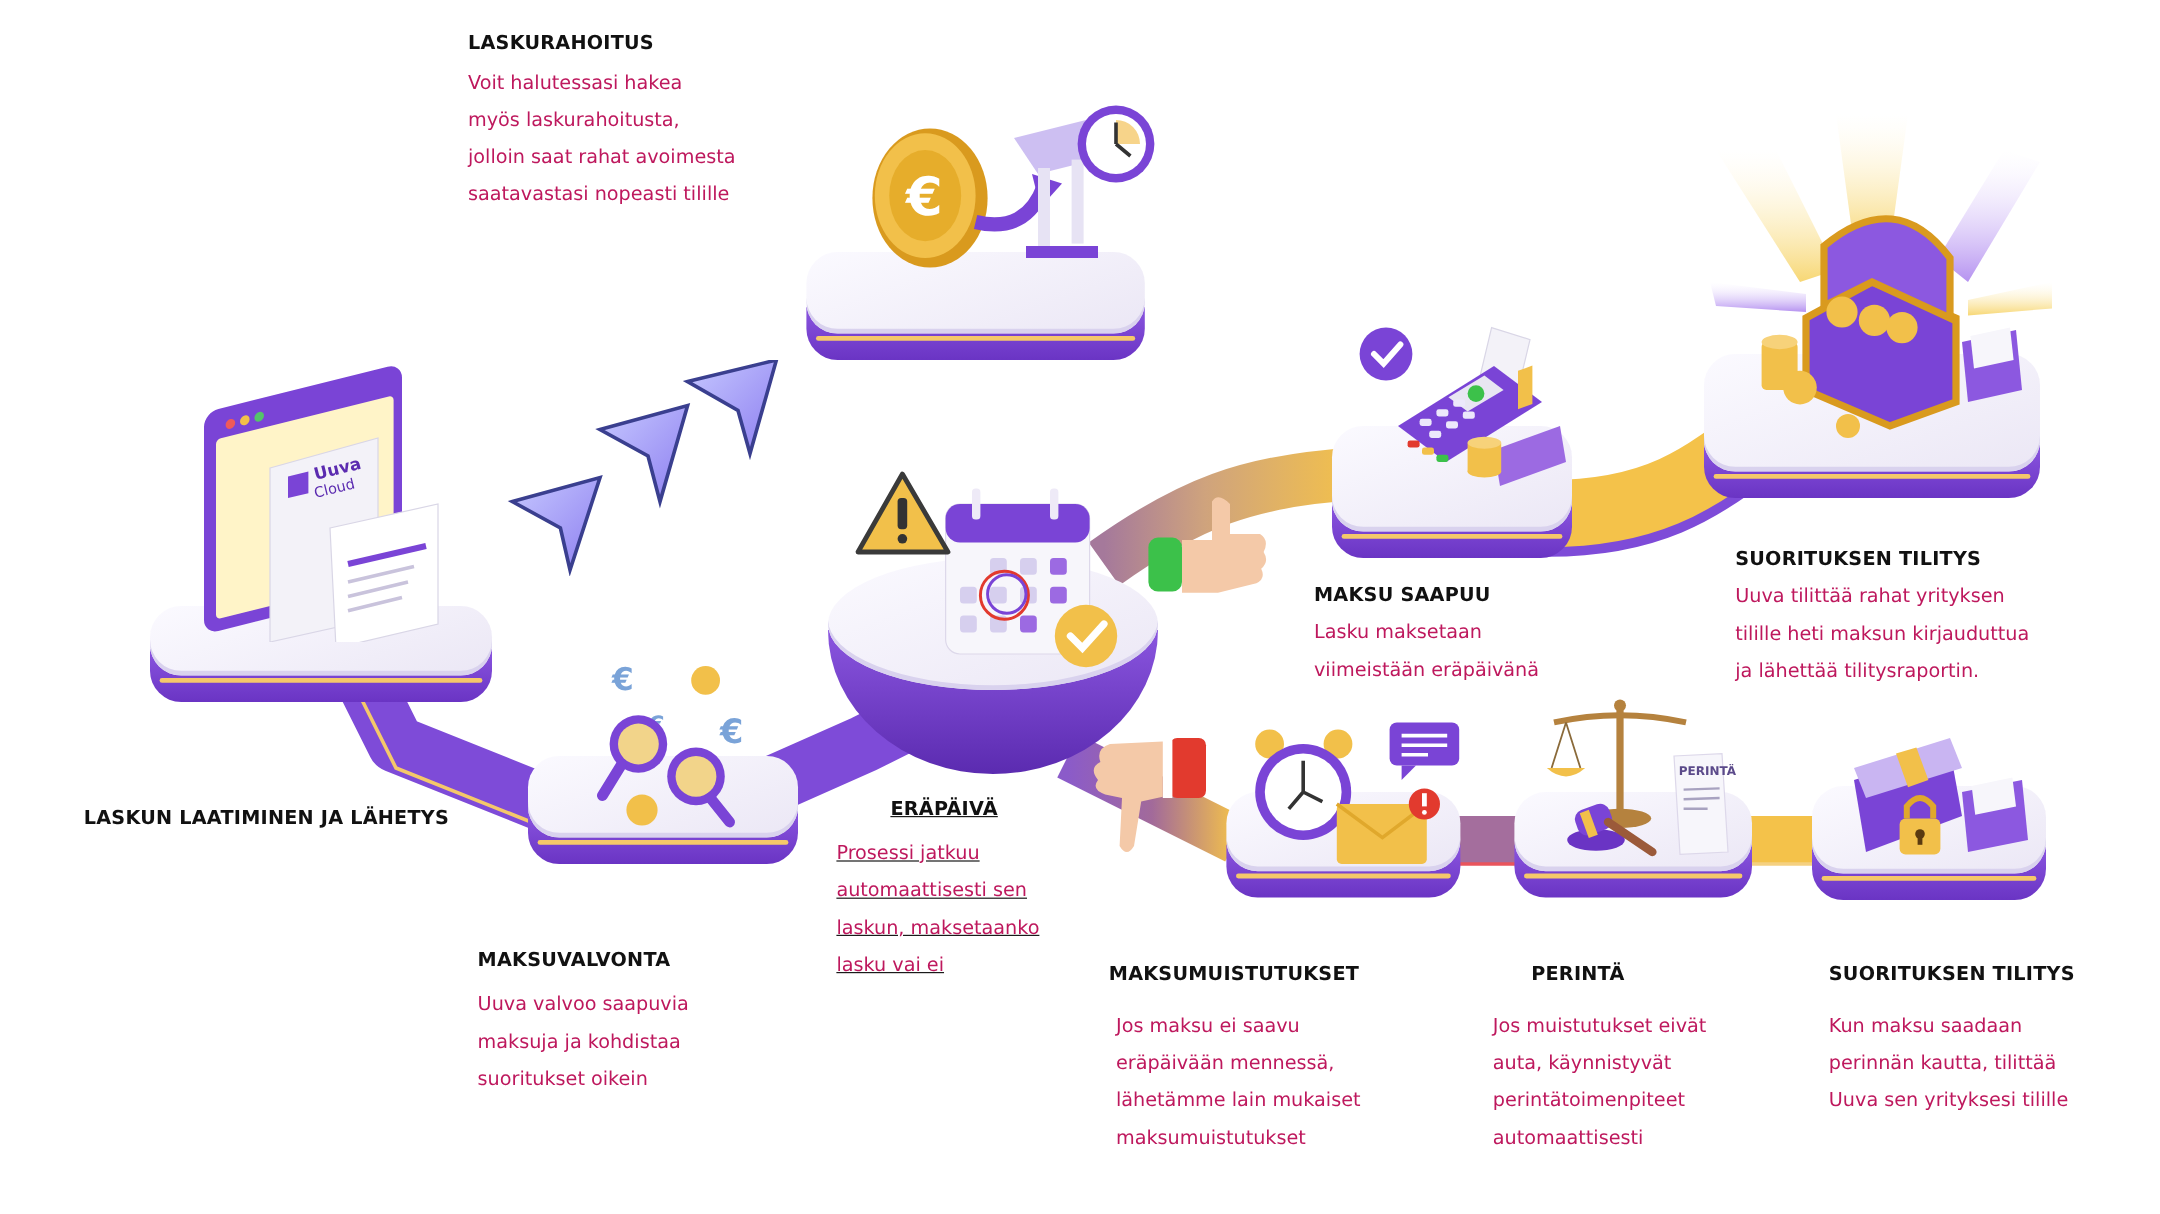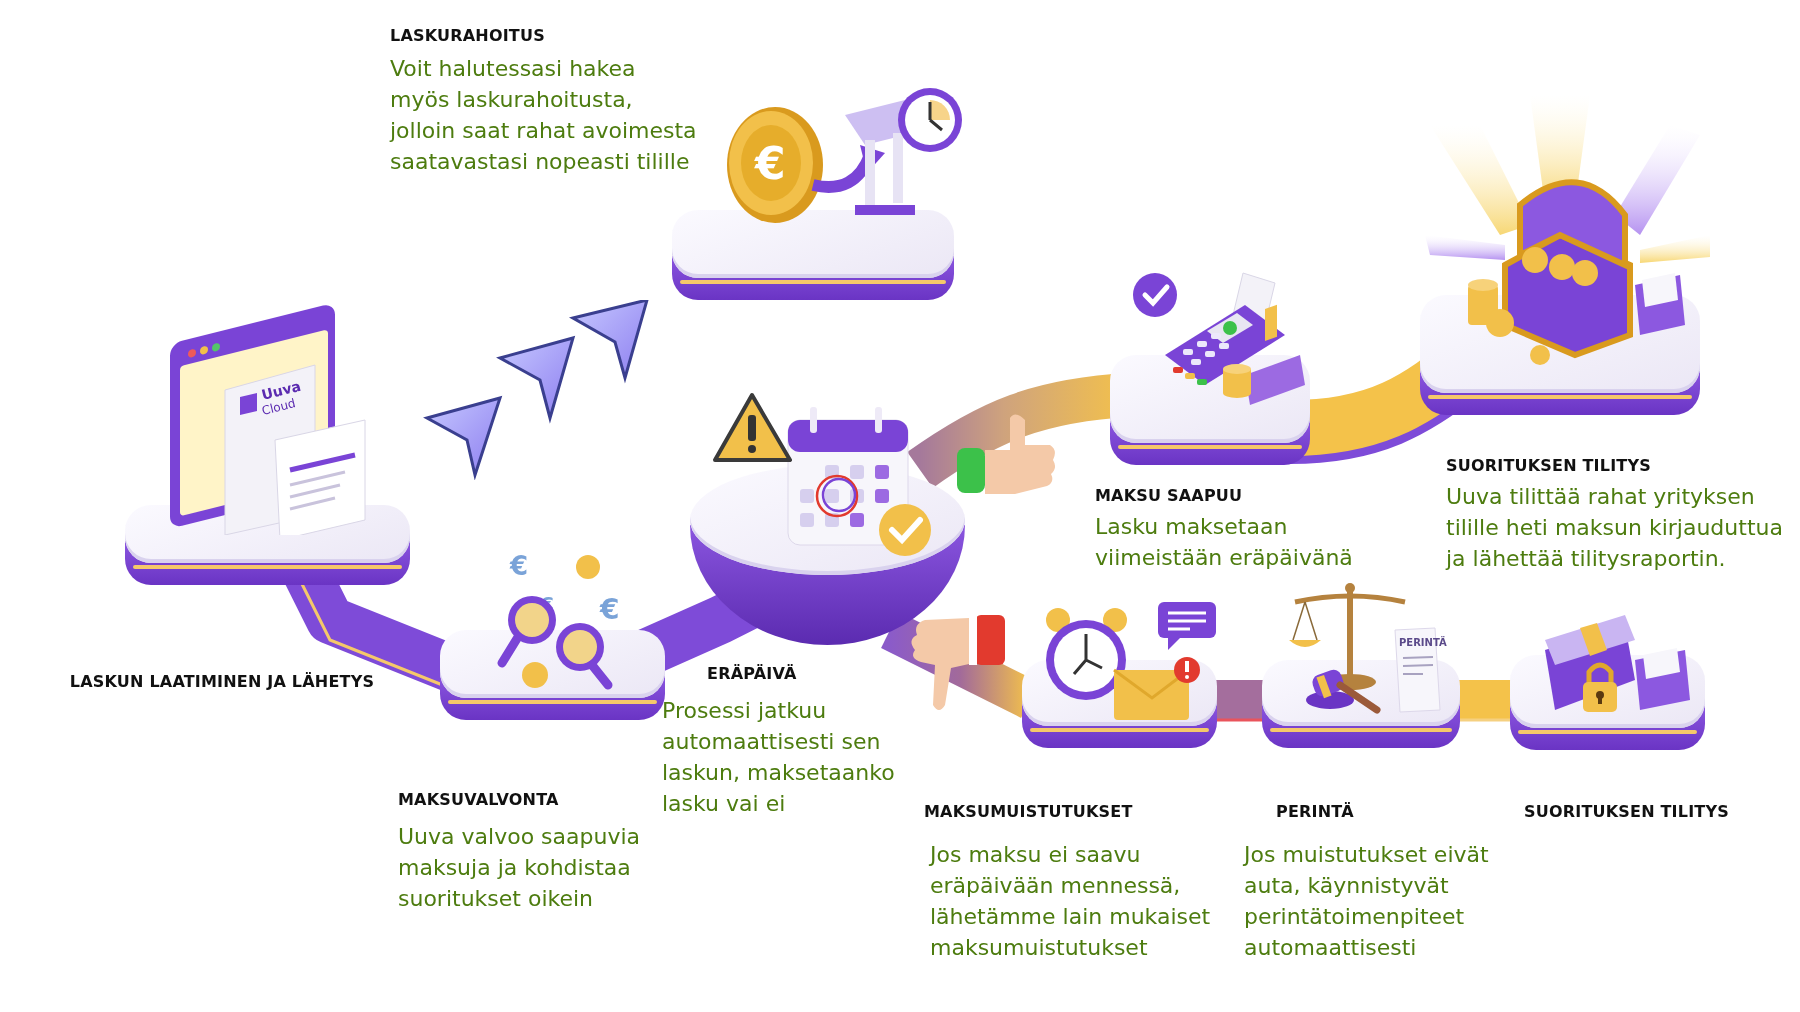--- a/index.html
+++ b/index.html
@@ -10,21 +10,21 @@
   svg.paths { position: absolute; left: 0; top: 0; width: 1800px; height: 1012px; }
 
   .step-text { position: absolute; }
   .step-title {
     font-family: "DejaVu Sans", "Liberation Sans", sans-serif;
     font-weight: bold; font-size: 16px; line-height: 27px; color: #111;
     letter-spacing: 0.2px; text-transform: uppercase;
   }
   .step-desc {
     font-family: "DejaVu Sans", "Liberation Sans", sans-serif;
-    font-size: 22px; line-height: 31px; color: #4d7c0f; margin-top: 8px; white-space: pre-line;
+    font-size: 16px; line-height: 31px; color: #be185d; margin-top: 8px; white-space: pre-line;
   }
 
   .platform { position: absolute; }
   .plat-top {
     position: absolute; left: 0; right: 0; top: 0; bottom: 22px;
     background: linear-gradient(160deg, #fbfaff 0%, #ebe7f5 100%);
     border-radius: 26px;
     box-shadow: inset 0 -4px 0 #d9d2ee;
   }
   .plat-side {
@@ -361,21 +361,21 @@
     <div class="step-title">LASKUN LAATIMINEN JA LÄHETYS</div>
   </div>
 
   <div class="step-text" style="left:398px; top:786px; width:300px;">
     <div class="step-title">MAKSUVALVONTA</div>
     <div class="step-desc">Uuva valvoo saapuvia
 maksuja ja kohdistaa
 suoritukset oikein</div>
   </div>
 
-  <div class="step-text" style="left:662px; top:660px; width:290px;">
+  <div class="step-text" style="left:697px; top:660px; width:290px;text-decoration:underline;">
     <div class="step-title" style="padding-left:45px;">ERÄPÄIVÄ</div>
     <div class="step-desc">Prosessi jatkuu
 automaattisesti sen
 laskun, maksetaanko
 lasku vai ei</div>
   </div>
 
   <div class="step-text" style="left:1095px; top:482px; width:300px;">
     <div class="step-title">MAKSU SAAPUU</div>
     <div class="step-desc" style="margin-top:2px;">Lasku maksetaan
@@ -400,15 +400,18 @@
   <div class="step-text" style="left:1244px; top:798px; width:280px;">
     <div class="step-title" style="padding-left:32px;">PERINTÄ</div>
     <div class="step-desc" style="margin-top:14px;">Jos muistutukset eivät
 auta, käynnistyvät
 perintätoimenpiteet
 automaattisesti</div>
   </div>
 
   <div class="step-text" style="left:1524px; top:798px; width:276px;">
     <div class="step-title">SUORITUKSEN TILITYS</div>
+    <div class="step-desc" style="margin-top:14px;">Kun maksu saadaan
+perinnän kautta, tilittää
+Uuva sen yrityksesi tilille</div>
   </div>
 
 </div>
 
 </body></html>

